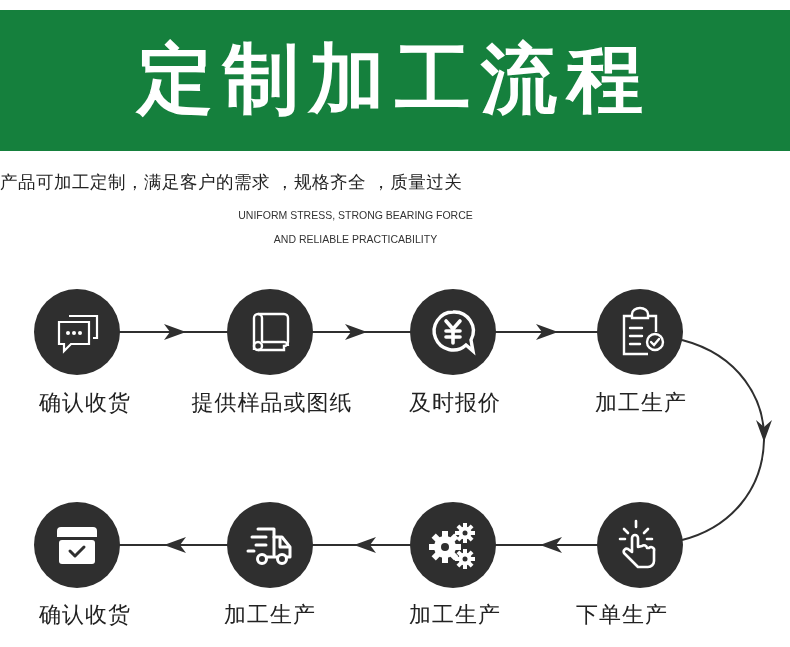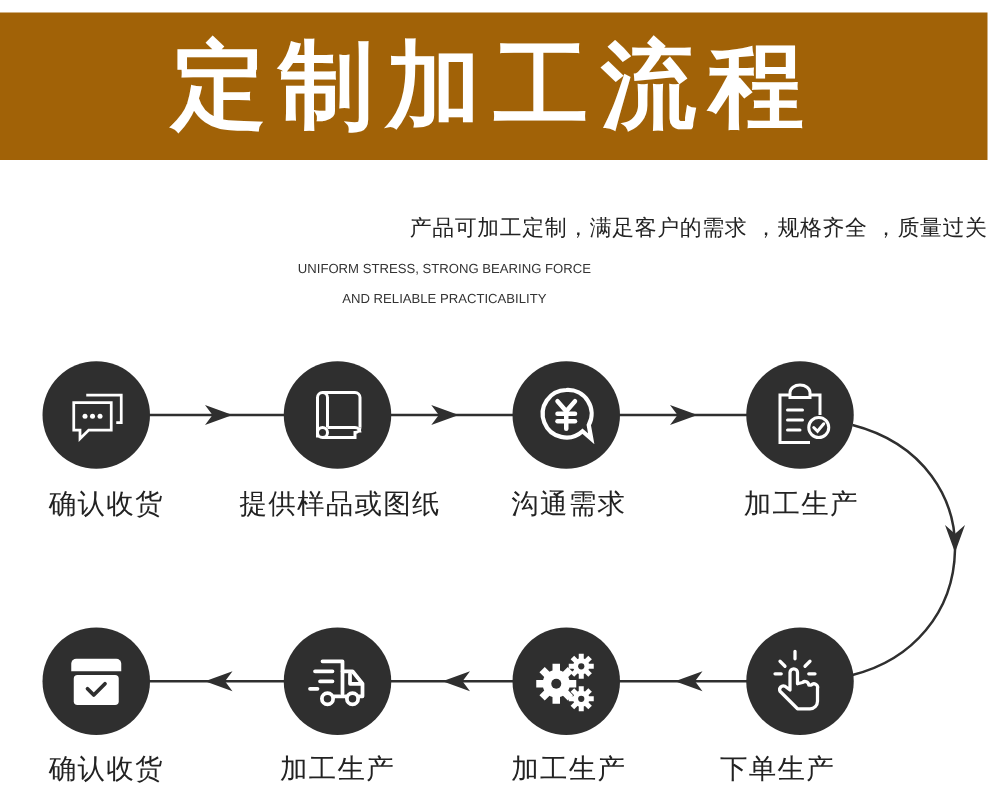--- a/index.html
+++ b/index.html
@@ -1,22 +1,22 @@
 <!DOCTYPE html>
 <html><head>
   <meta charset="utf-8">
   <style>
     html, body { margin: 0; padding: 0; background: #ffffff; }
     body { width: 790px; height: 647px; position: relative; overflow: hidden;
            font-family: "DejaVu Sans", "Liberation Sans", sans-serif; color: #222; }
-    .banner { position: absolute; left: 0; top: 10px; width: 790px; height: 118px;
-              background: #a16207; display: flex; align-items: center; justify-content: center; }
+    .banner { position: absolute; left: 0; top: 10px; width: 790px; height: 141px;
+              background: #15803d; display: flex; align-items: center; justify-content: center; }
     .banner-title { color: #ffffff; font-size: 76px; font-weight: bold; letter-spacing: 10px;
                     font-family: "DejaVu Sans", sans-serif; }
-    .subtitle-cn { position: absolute; left: 0; width: 790px; top: 170px; text-align: right;
+    .subtitle-cn { position: absolute; left: 0; width: 790px; top: 170px; text-align: left;
                    font-size: 17.5px; color: #222; letter-spacing: 0.5px; }
     .subtitle-en { position: absolute; left: 0; width: 711px; text-align: center;
                    font-size: 10.5px; color: #333; font-family: "Liberation Sans", sans-serif; }
     .en1 { top: 209px; }
     .en2 { top: 233px; }
     svg.flow { position: absolute; left: 0; top: 0; }
     .step { position: absolute; width: 86px; height: 86px; border-radius: 50%;
             background: #2f2f2f; display: flex; align-items: center; justify-content: center; }
     .step svg { width: 56px; height: 56px; }
     .label { position: absolute; font-size: 22px; color: #222; white-space: nowrap;
@@ -143,18 +143,18 @@
 <div class="step" style="left:34px; top:502px;">
   <svg viewBox="0 0 56 56">
     <path d="M8 14 a4 4 0 0 1 4 -4 H44 a4 4 0 0 1 4 4 V20 H8 Z" fill="#fff"></path>
     <rect x="10" y="23" width="36" height="24" rx="3" fill="#fff"></rect>
     <path d="M21 34 L26 39 L35 30" fill="none" stroke="#2f2f2f" stroke-width="3" stroke-linecap="round" stroke-linejoin="round"></path>
   </svg>
 </div>
 
 <div class="label" style="left:85px; top:388px;">确认收货</div>
 <div class="label" style="left:272px; top:388px;">提供样品或图纸</div>
-<div class="label" style="left:455px; top:388px;">沟通需求</div>
+<div class="label" style="left:455px; top:388px;">及时报价</div>
 <div class="label" style="left:641px; top:388px;">加工生产</div>
 <div class="label" style="left:622px; top:600px;text-align:right;">下单生产</div>
 <div class="label" style="left:455px; top:600px;">加工生产</div>
 <div class="label" style="left:270px; top:600px;">加工生产</div>
 <div class="label" style="left:85px; top:600px;">确认收货</div>
 
 </body></html>

